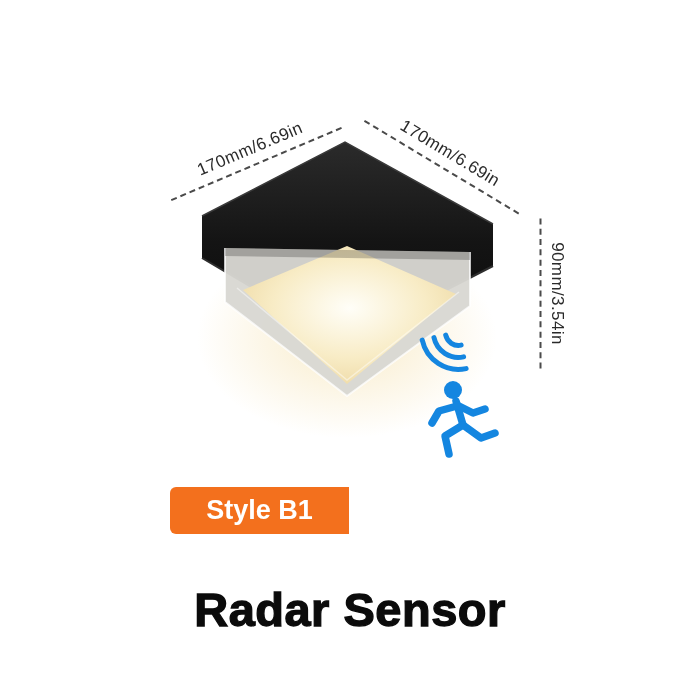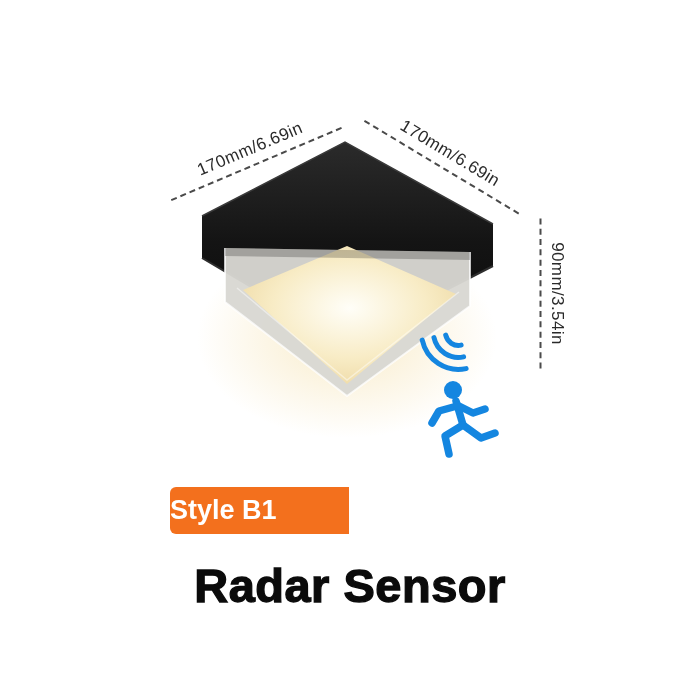--- a/index.html
+++ b/index.html
@@ -34,29 +34,29 @@
 
   
   .lamp { position: absolute; left: 175px; top: 128px; }
 
   
   .badges {
     position: absolute; left: 170px; top: 487px; height: 47px;
     display: flex;
   }
   .badge {
-    display: flex; align-items: center; 
+    display: flex; align-items: center; justify-content: center;
     color: #ffffff; font-size: 27px; font-weight: 700;
   }
   .badge-style { width: 179px; background: #f3701d; border-radius: 6px 0 0 6px; }
   .badge-power { width: 132px; background: #3a3a3a; border-radius: 0 6px 6px 0; }
 
   
   .title {
-    position: absolute; left: 0; top: 558px; width: 700px;
+    position: absolute; left: 0; top: 582px; width: 700px;
     text-align: center;
     font-size: 47px; font-weight: bold;
     color: #0b0b0b;
     -webkit-text-stroke: 1.3px #0b0b0b;
     letter-spacing: 0.5px;
   }
 </style>
 </head>
 <body>
 

